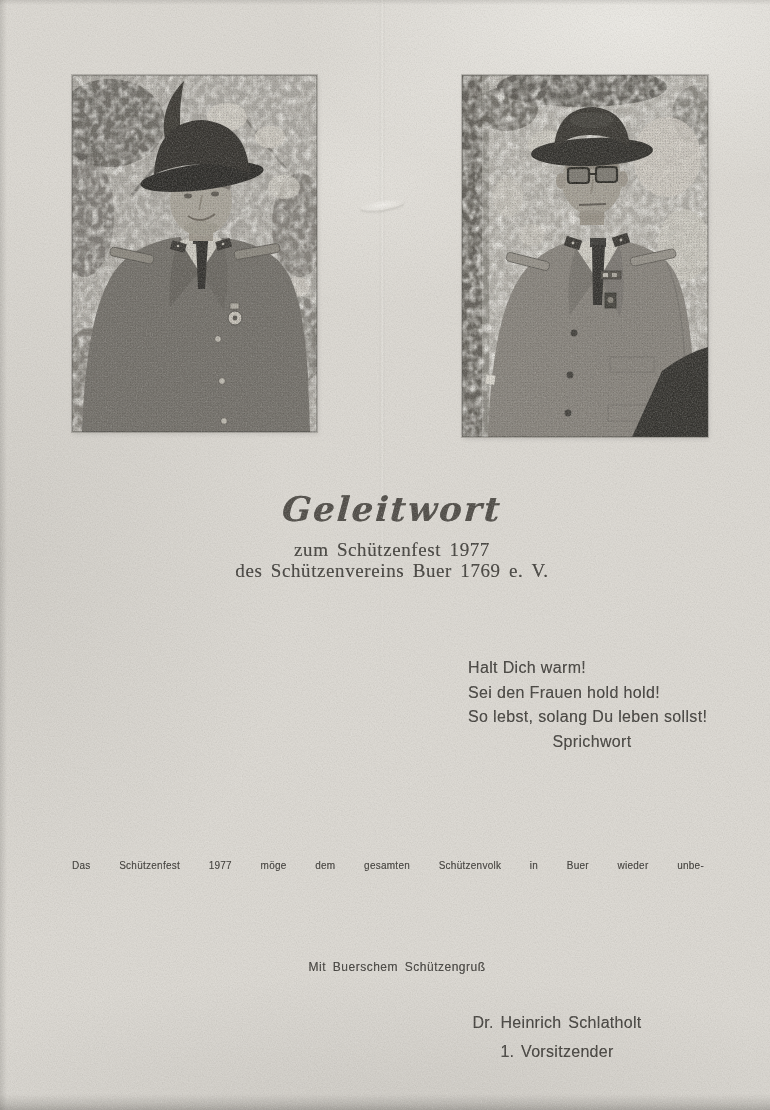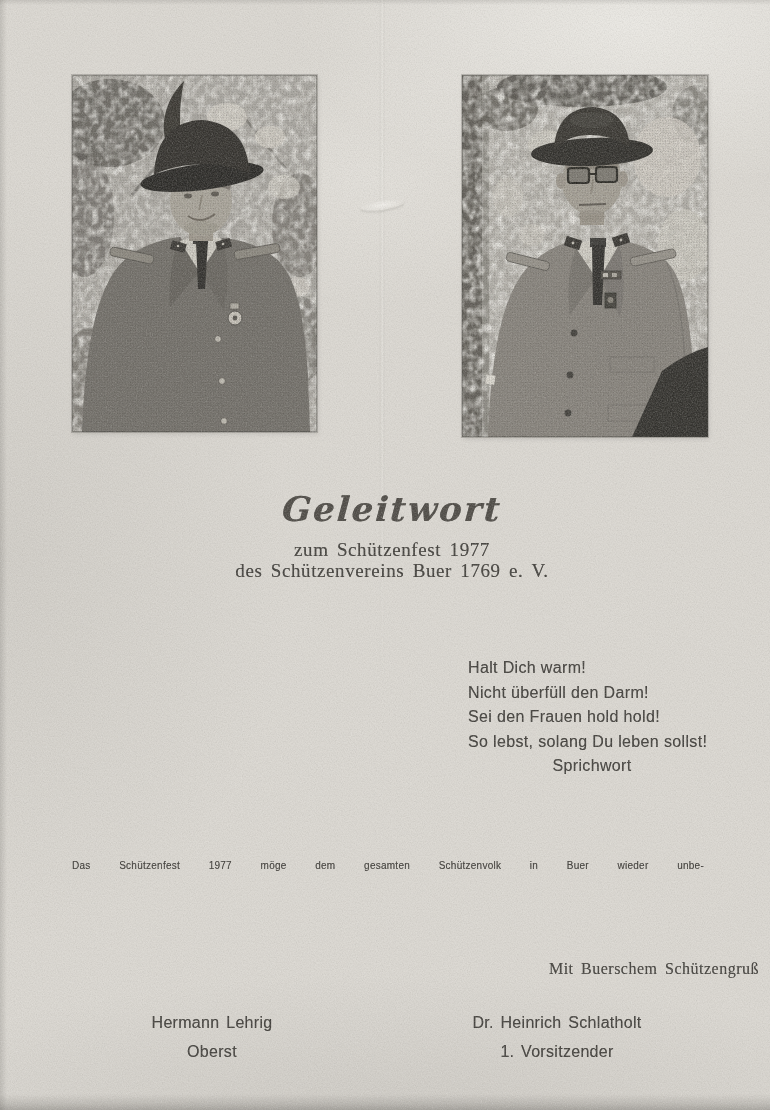--- a/index.html
+++ b/index.html
@@ -51,21 +51,21 @@
   .script-title{
     margin:0 0 10px 0;font-family:"DejaVu Serif",serif;font-style:italic;font-weight:700;
     font-size:34px;line-height:40px;letter-spacing:2px;color:#4e4b46;
     transform:skewX(-4deg);
   }
   .subtitle{font-size:19px;line-height:21px;letter-spacing:.6px;word-spacing:3px;font-family:Liberation Serif, serif;}
   .verse{left:468px;top:656px;width:248px;font-size:16px;line-height:24.6px;letter-spacing:.35px;}
   .verse-attrib{text-align:center;}
   .body-par{left:72px;top:851px;width:632px;font-size:10px;line-height:30.2px;letter-spacing:.25px;}
   .par-justify{text-align:justify;text-align-last:justify;}
-  .salutation{left:35px;top:960px;width:724px;text-align:right;font-size:16px;letter-spacing:.5px;word-spacing:3px;font-family:Liberation Serif, serif;}
+  .salutation{left:35px;top:960px;width:724px;text-align:center;font-size:12px;letter-spacing:.5px;word-spacing:3px;}
   .sig{top:1008px;width:220px;text-align:center;font-size:16px;line-height:29px;letter-spacing:.3px;word-spacing:2px;}
   .sig-left{left:102px;}
   .sig-right{left:447px;}
 </style>
 </head>
 <body>
 
 <div class="page">
 
   <figure class="photo photo-left">
@@ -221,36 +221,31 @@
   </figure>
 
   <header class="txt heading">
     <h1 class="script-title">Geleitwort</h1>
     <div class="subtitle">zum Schützenfest 1977</div>
     <div class="subtitle">des Schützenvereins Buer 1769 e. V.</div>
   </header>
 
   <section class="txt verse">
     <div class="verse-line">Halt Dich warm!</div>
-    <div class="verse-line">Nicht überfüll den Darm!</div>
     <div class="verse-line">Sei den Frauen hold hold!</div>
     <div class="verse-line">So lebst, solang Du leben sollst!</div>
     <div class="verse-attrib">Sprichwort</div>
   </section>
 
   <section class="txt body-par">
     <div class="par-justify">Das Schützenfest 1977 möge dem gesamten Schützenvolk in Buer wieder unbe-</div>
   </section>
 
   <div class="txt salutation">Mit Buerschem Schützengruß</div>
 
-  <div class="txt sig sig-left">
-    <div>Hermann Lehrig</div>
-    <div>Oberst</div>
-  </div>
   <div class="txt sig sig-right">
     <div>Dr. Heinrich Schlatholt</div>
     <div>1. Vorsitzender</div>
   </div>
 
   <div class="crease"></div>
   <div class="crease-knot"></div>
   <svg class="paper-noise" width="770" height="1110" aria-hidden="true">
     <defs>
       <filter id="pnd">

